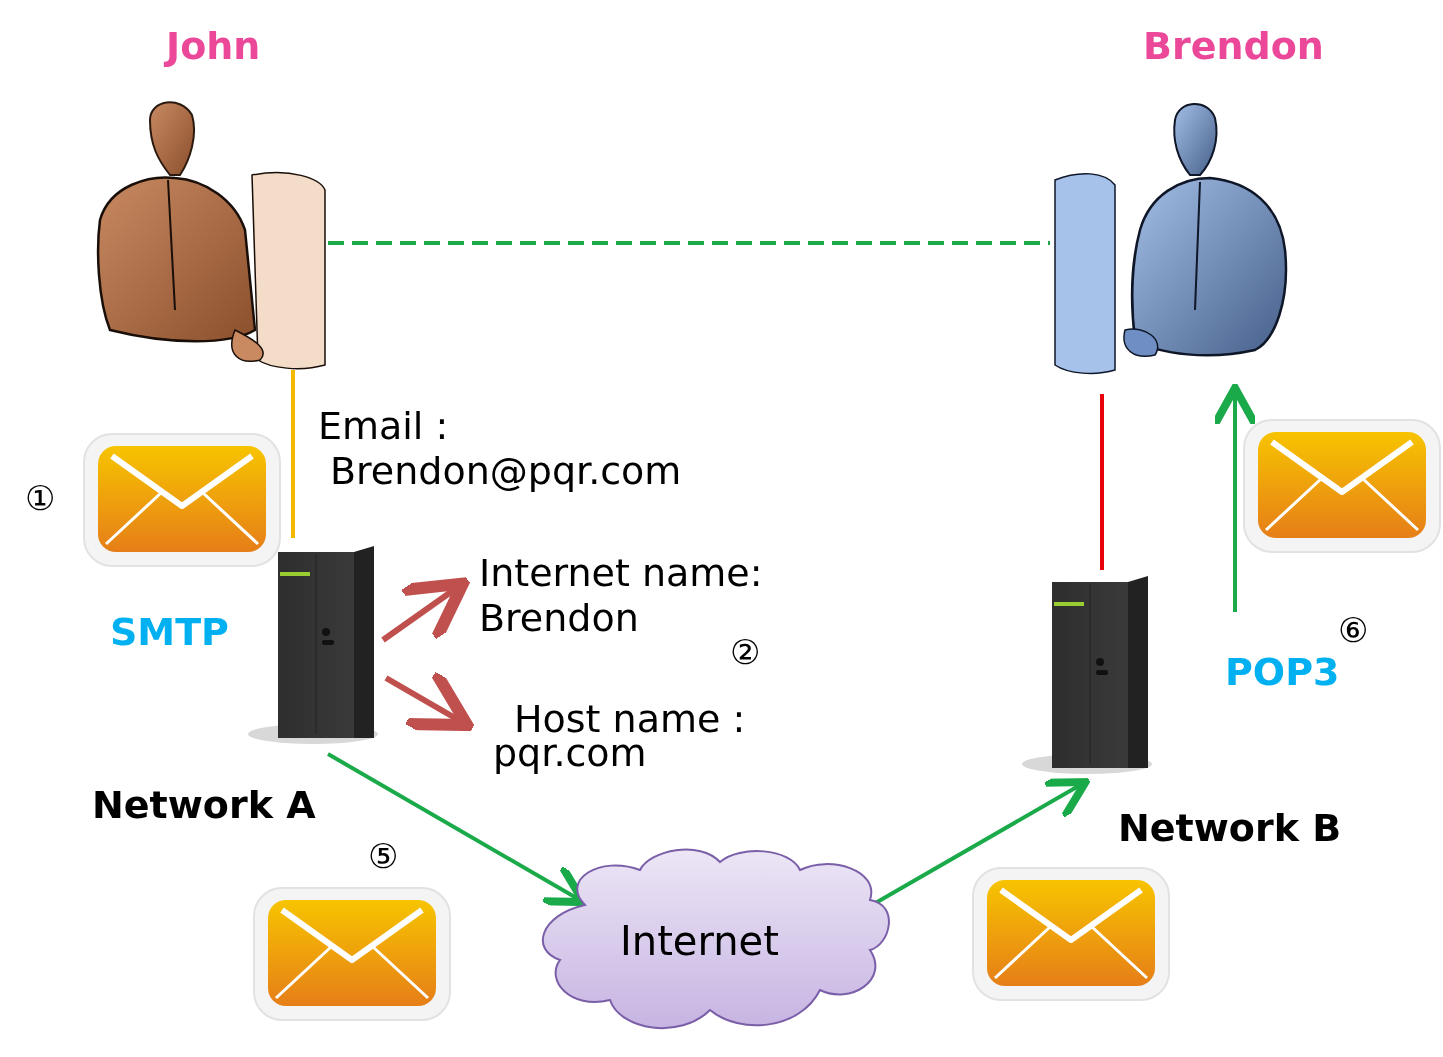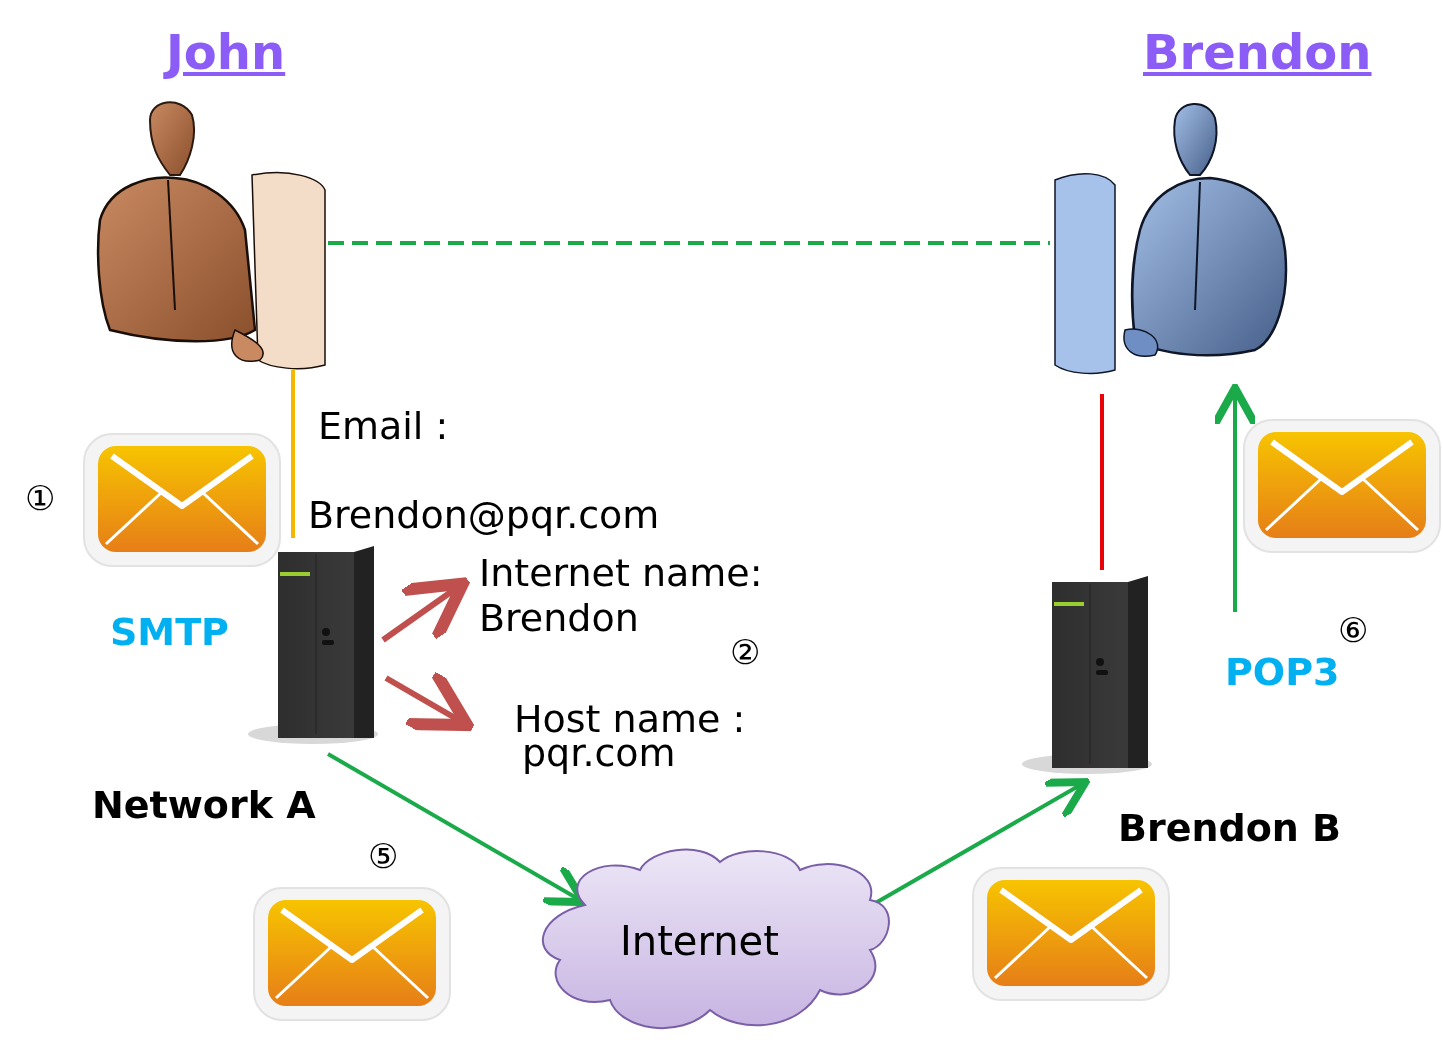--- a/index.html
+++ b/index.html
@@ -1,19 +1,19 @@
 <!DOCTYPE html>
 <html><head>
   <meta charset="utf-8">
   <style>
     html, body { margin: 0; padding: 0; background: #ffffff; }
     body { width: 1443px; height: 1057px; position: relative; overflow: hidden;
            font-family: "DejaVu Sans", "Liberation Sans", sans-serif; }
     .abs { position: absolute; }
-    .title { font-weight: bold; font-size: 48px; color: #8b5cf6; text-decoration: underline; }
+    .title { font-weight: bold; font-size: 38px; color: #ec4899; }
     .proto { font-weight: bold; font-size: 38px; color: #00b0f0; }
     .net { font-weight: bold; font-size: 38px; color: #000; }
     .txt { font-size: 38px; color: #000; line-height: 45px; white-space: pre; }
     .step { font-size: 34px; color: #000; }
     svg { position: absolute; left: 0; top: 0; }
   </style>
 </head>
 <body>
 
 <svg width="1443" height="1057" viewBox="0 0 1443 1057">
@@ -99,32 +99,32 @@
   <use href="#envelope" x="973" y="868"></use>
 
   <use href="#server" x="258" y="544"></use>
   <use href="#server" x="1032" y="574"></use>
 </svg>
 
 <div class="abs title" style="left:166px; top:24px;">John</div>
 <div class="abs title" style="left:1143px; top:24px;">Brendon</div>
 
 <div class="abs txt" style="left:318px; top:404px;">Email :</div>
-<div class="abs txt" style="left:308px; top:449px;margin-top:44px;">Brendon@pqr.com</div>
+<div class="abs txt" style="left:330px; top:449px;">Brendon@pqr.com</div>
 
 <div class="abs txt" style="left:479px; top:551px;">Internet name:</div>
 <div class="abs txt" style="left:479px; top:596px;">Brendon</div>
 
 <div class="abs txt" style="left:514px; top:686px;margin-top:11px;">Host name :</div>
-<div class="abs txt" style="left:522px; top:731px;">pqr.com</div>
+<div class="abs txt" style="left:493px; top:731px;">pqr.com</div>
 
 <div class="abs proto" style="left:110px; top:610px;text-align:right;">SMTP</div>
 <div class="abs proto" style="left:1225px; top:650px;">POP3</div>
 
 <div class="abs net" style="left:92px; top:783px;">Network A</div>
-<div class="abs net" style="left:1118px; top:806px;">Brendon B</div>
+<div class="abs net" style="left:1118px; top:806px;">Network B</div>
 
 <div class="abs" style="left:620px; top:918px; font-size:40px; color:#000;">Internet</div>
 
 <div class="abs step" style="left:25px; top:478px;">①</div>
 <div class="abs step" style="left:730px; top:632px;">②</div>
 <div class="abs step" style="left:368px; top:836px;">⑤</div>
 <div class="abs step" style="left:1338px; top:610px;">⑥</div>
 
 </body></html>

